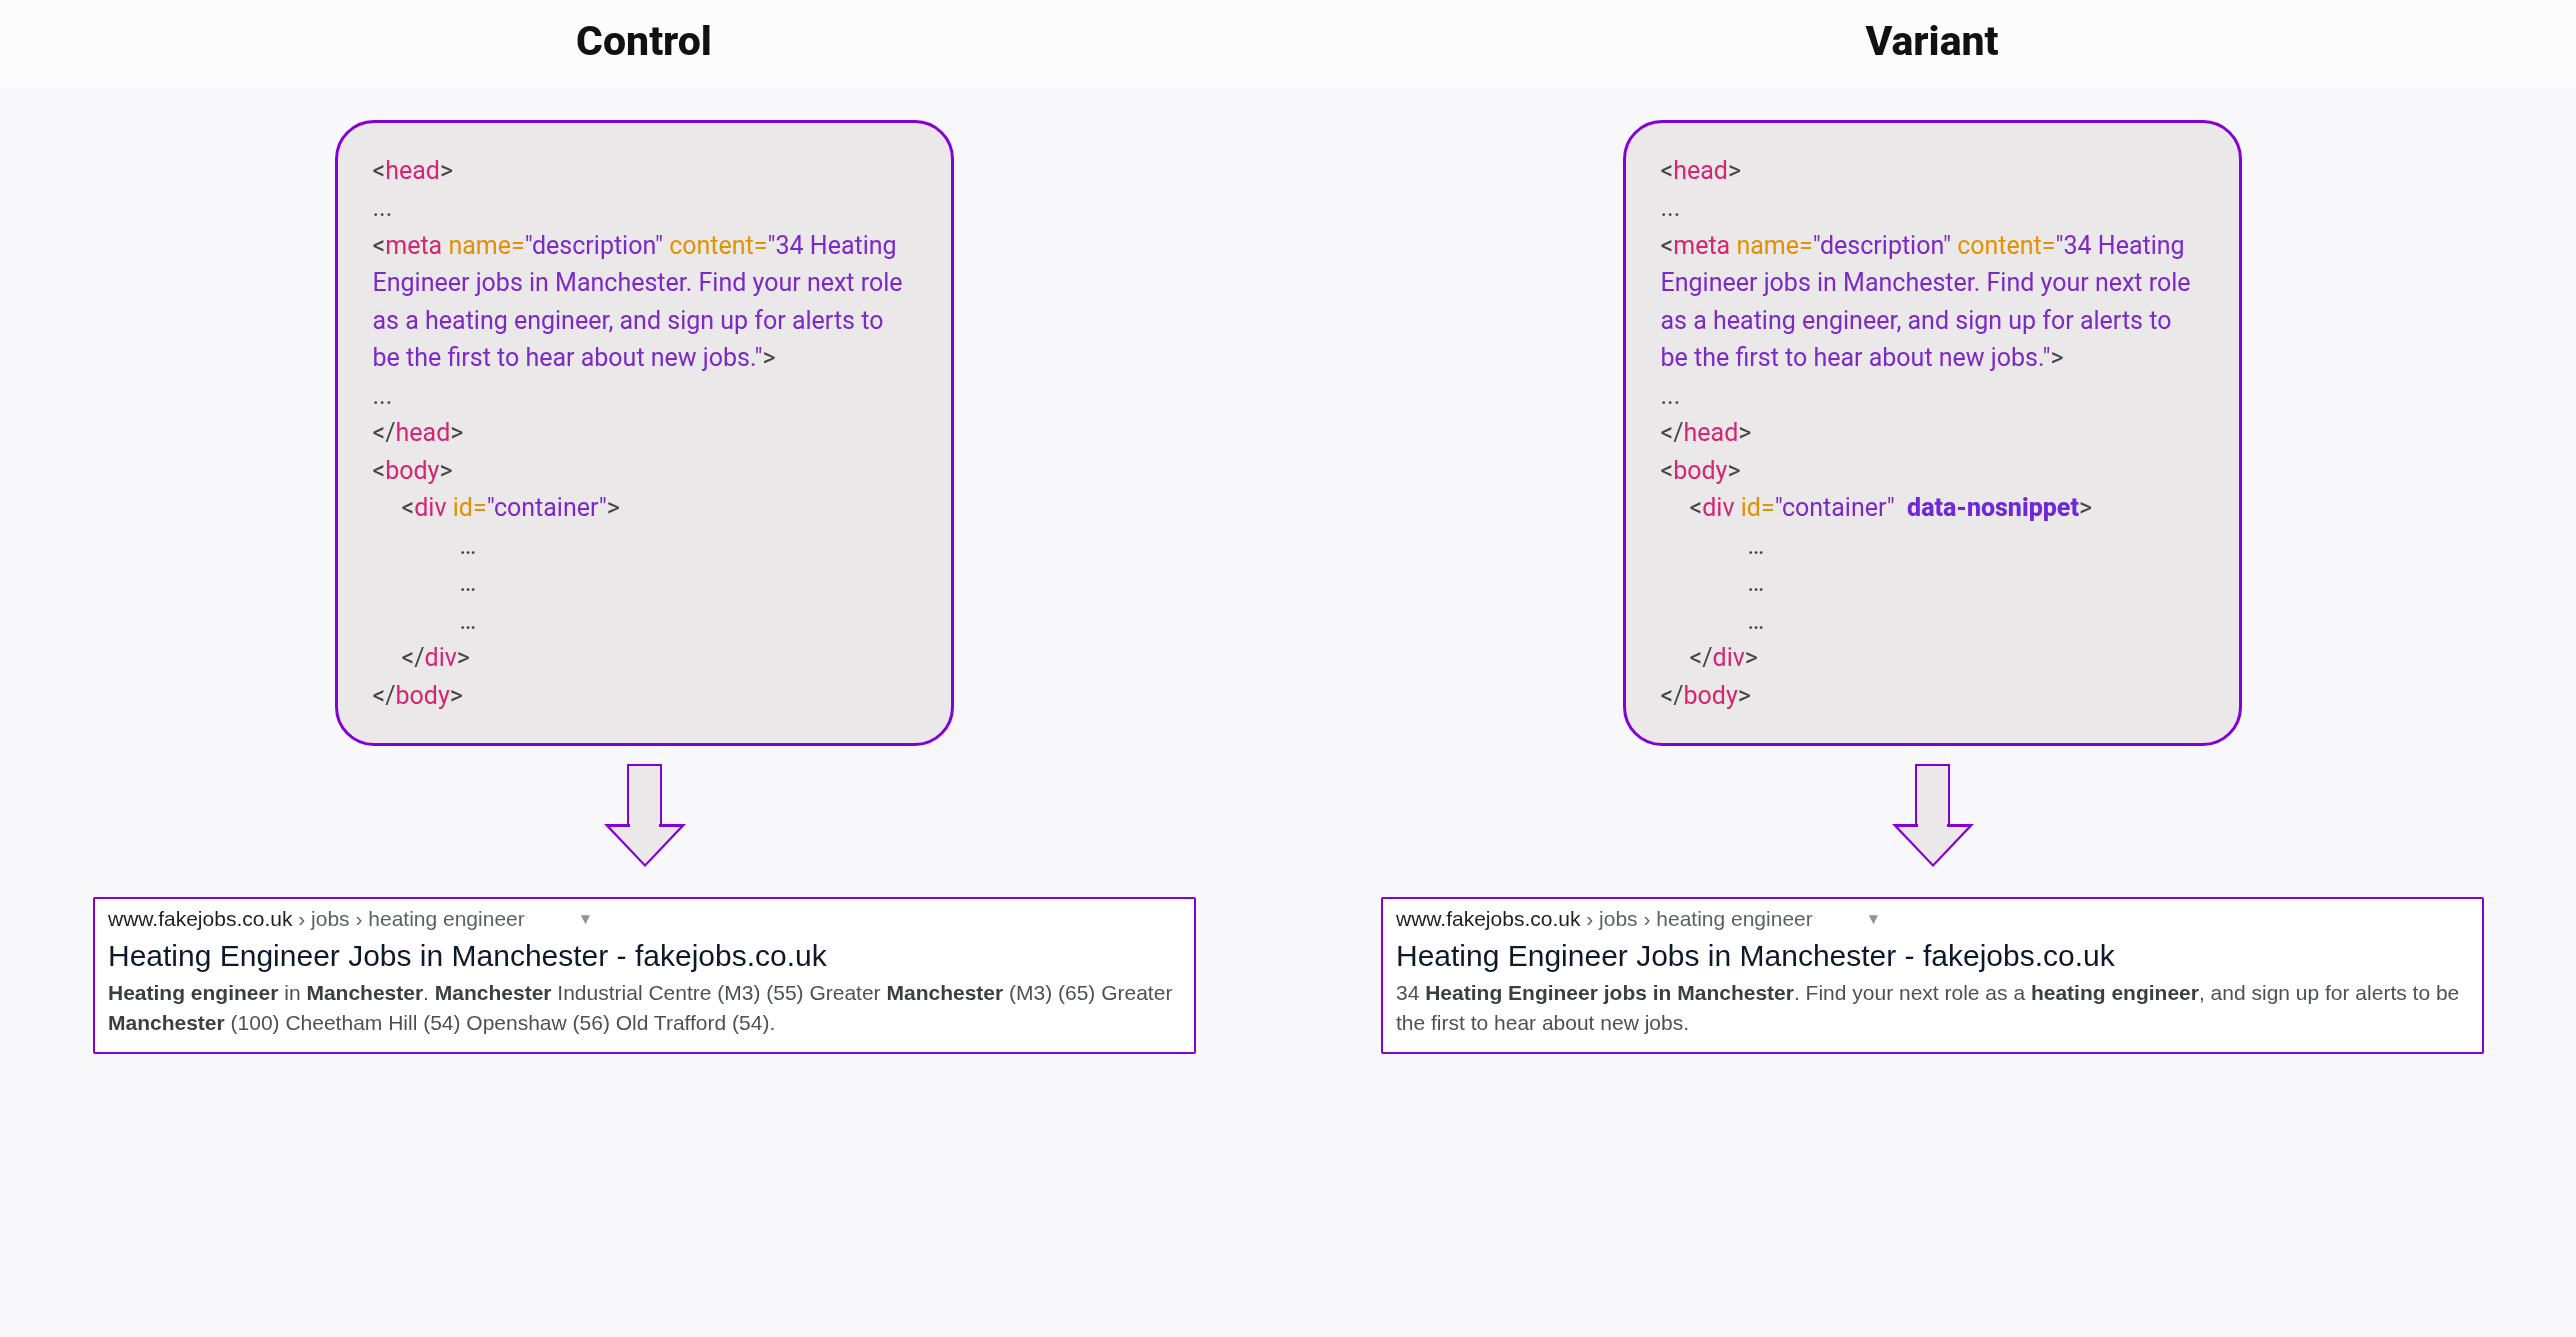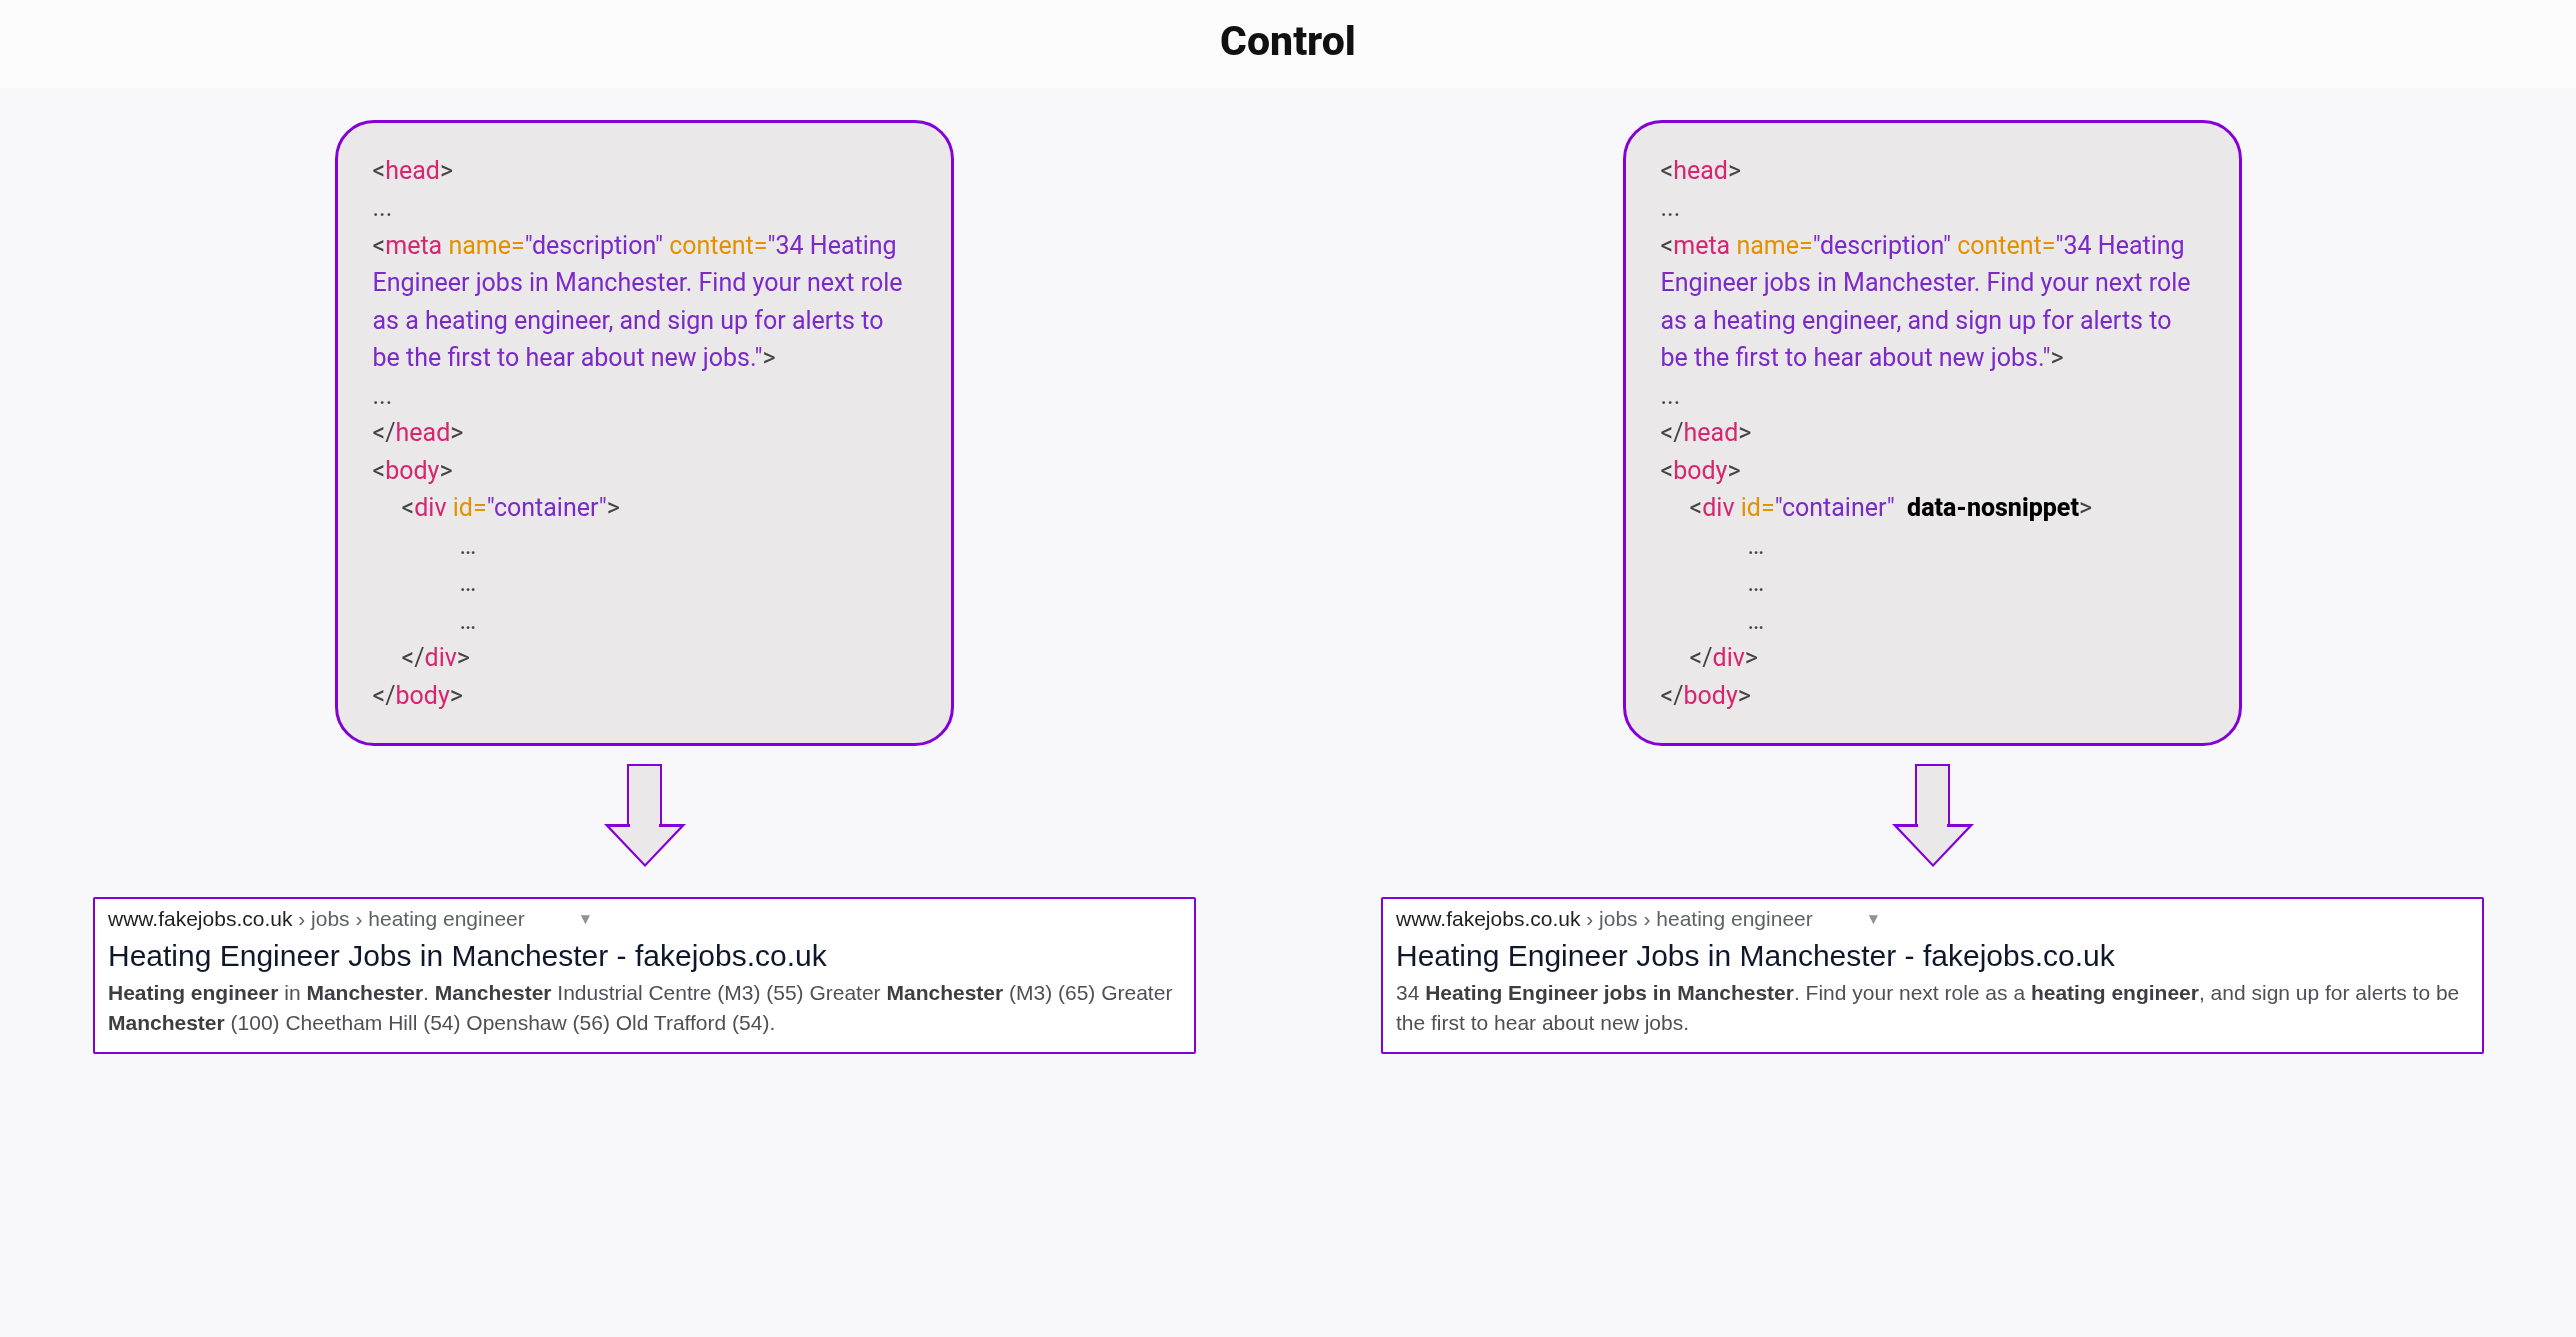--- a/index.html
+++ b/index.html
@@ -47,21 +47,21 @@
     background: #eae8e8;
     padding: 29px 35px;
     font-family: "Segoe UI", Roboto, sans-serif;
     font-size: 25px;
     line-height: 1.5;
     color: #333;
   }
   .code-box .line { white-space: normal; }
   .tag { color: #d62671; }
   .attr { color: #e39100; }
-  .attr-bold { color: #000000; font-weight: 800; }
+  .attr-bold { color: #6d28d9; font-weight: 800; }
   .val { color: #7b29c9; }
   .plain { color: #444; }
   .indent1 { padding-left: 29px; display:block; }
   .indent2 { padding-left: 87px; display:block; }
 
   .arrow-wrap {
     margin: 17.4px 0 17.4px 0;
     display: flex;
     justify-content: center;
   }
@@ -151,20 +151,23 @@
 </style>
 </head>
 <body>
 
 <div class="page">
 
   <div class="header-bar">
     <div class="header-col">
       <div class="header-title">Control</div>
     </div>
+    <div class="header-col">
+      <div class="header-title">Variant</div>
+    </div>
   </div>
 
   <div class="content">
 
     <div class="col">
 
       <div class="code-box">
         <div class="line"><span class="plain">&lt;</span><span class="tag">head</span><span class="plain">&gt;</span></div>
         <div class="line plain">...</div>
         <div class="line">

